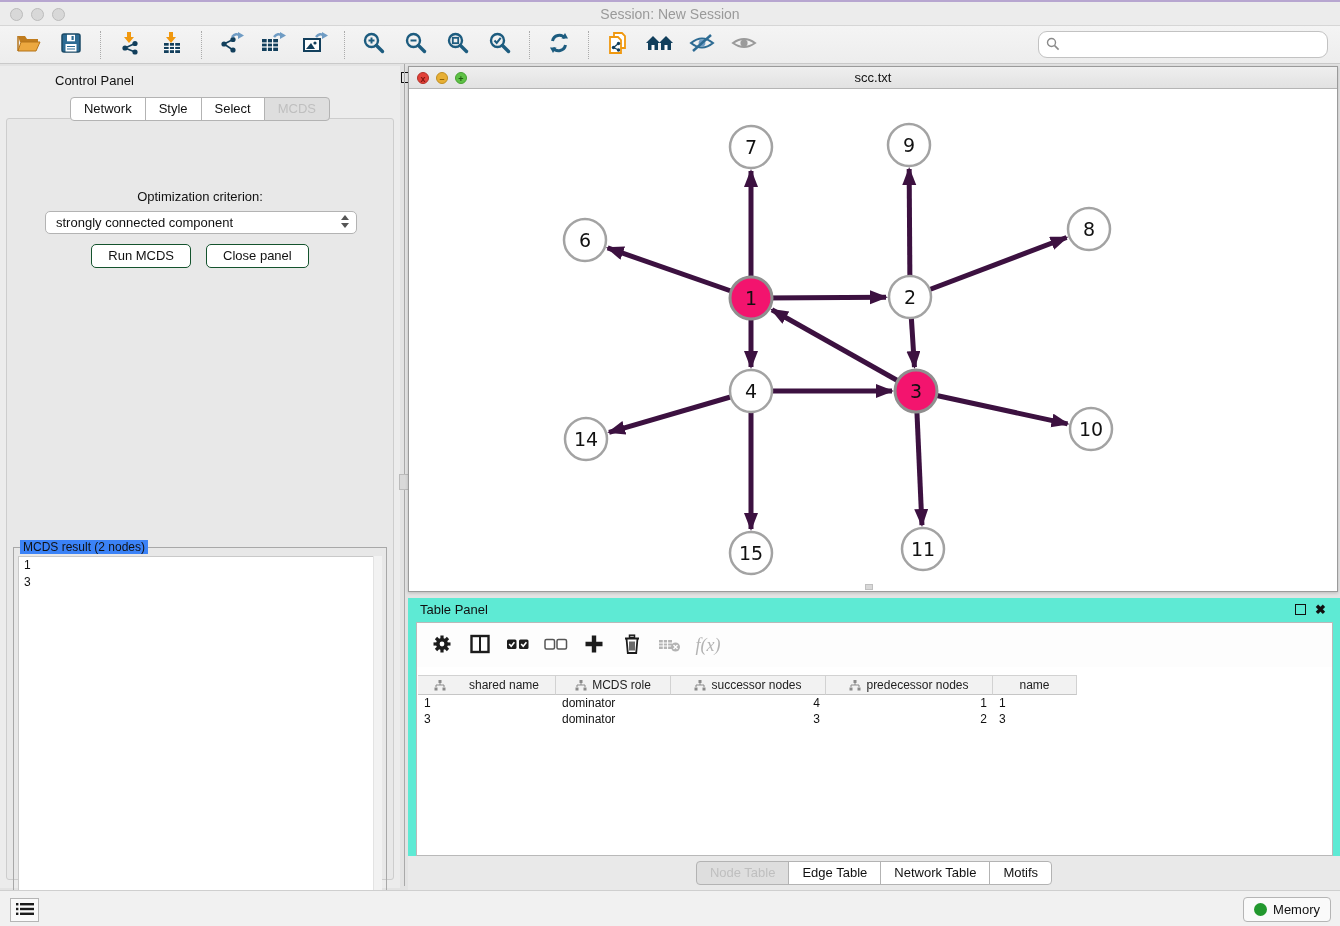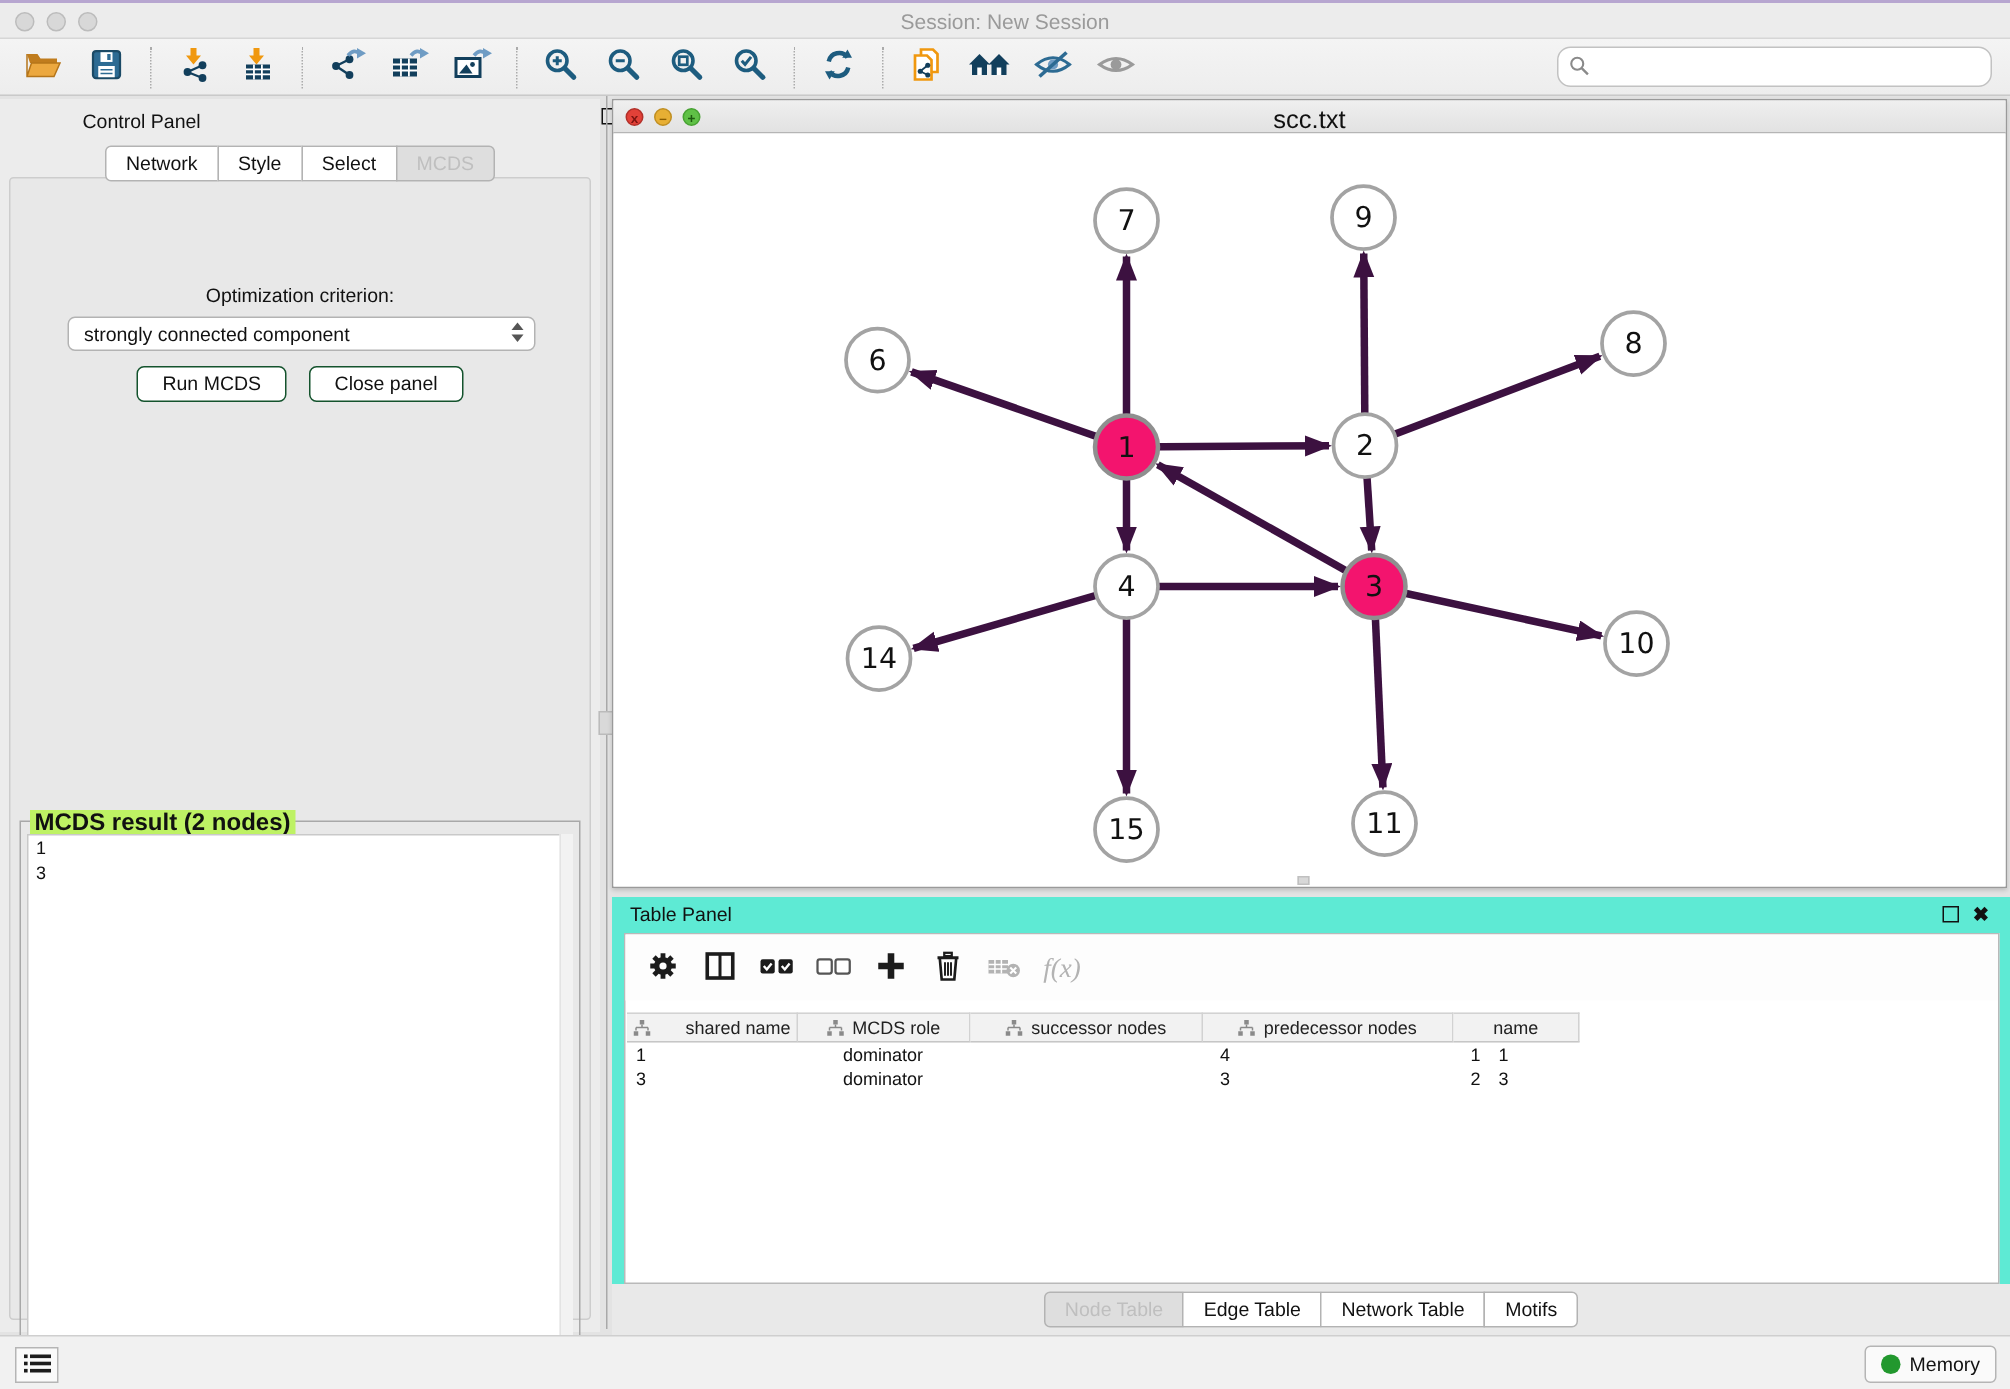--- a/index.html
+++ b/index.html
@@ -40,33 +40,33 @@
   .seg-tab.active { background:#dedede; color:#bfbfbf; }
   .cp-body { position:absolute; left:6px; top:52px; width:388px; height:762px; background:#e8e8e8; border:1px solid #cdcdcd; border-radius:3px; }
   .opt-label { position:absolute; left:0; width:100%; top:70px; text-align:center; font-size:13px; color:#111; }
   .mcds-select { position:absolute; left:38px; top:92px; width:312px; height:23px; background:#fff; border:1px solid #b3b3b3; border-radius:5px; display:flex; align-items:center; padding-left:10px; font-size:13px; color:#111; cursor:default; }
   .sel-arrows { position:absolute; right:7px; top:3px; display:flex; flex-direction:column; gap:3px; }
   .tri-up { width:0; height:0; border-left:4px solid transparent; border-right:4px solid transparent; border-bottom:5px solid #555; }
   .tri-dn { width:0; height:0; border-left:4px solid transparent; border-right:4px solid transparent; border-top:5px solid #555; }
   .cp-buttons { position:absolute; left:0; top:125px; width:100%; display:flex; justify-content:center; gap:15px; }
   .mac-btn { font-family:"Liberation Sans",sans-serif; font-size:13px; color:#111; background:#fff; border:1px solid #14532d; border-radius:5px; padding:3px 16px 4px; cursor:default; }
   .result-group { position:absolute; left:6px; top:428px; width:374px; height:377px; border:1px solid #a8a8a8; }
-  .result-legend { position:absolute; left:6px; top:-8px; background:#bef264; padding:0 3px; font-size:16px; color:#111;font-weight:bold; }
+  .result-legend { position:absolute; left:6px; top:-8px; background:#3b82f6; padding:0 3px; font-size:12px; color:#111; }
   .result-inner { position:absolute; left:4px; top:8px; right:4px; bottom:4px; background:#fff; border:1px solid #c9c9c9; overflow:hidden; }
   .result-scroll { position:absolute; right:0; top:0; width:9px; height:100%; background:#f2f2f2; border-left:1px solid #e3e3e3; }
   .result-line { font-size:12px; color:#111; padding:1px 0 1px 5px; line-height:15px; }
 
   
   .v-divider { position:absolute; left:404px; top:0; width:1px; height:822px; background:#a9a9a9; }
   .v-grip { position:absolute; left:399px; top:410px; width:10px; height:16px; background:#d9d9d9; border:1px solid #bbb; }
 
   
   .net-window { position:absolute; left:408px; top:2px; width:930px; height:526px; background:#fff; border:1px solid #9a9a9a; box-shadow:0 1px 3px rgba(0,0,0,.18); }
   .nw-titlebar { position:absolute; left:0; top:0; width:100%; height:22px; background:linear-gradient(#efefef,#e2e2e2); border-bottom:1px solid #b5b5b5; }
-  .nw-title { position:absolute; left:0; right:0; top:3px; text-align:center; font-size:17px; color:#111; }
+  .nw-title { position:absolute; left:0; right:0; top:3px; text-align:center; font-size:13px; color:#111; }
   .nw-lights { position:absolute; left:8px; top:5px; display:flex; gap:7px; }
   .nw-light { width:12px; height:12px; border-radius:50%; font-size:9px; font-weight:bold; text-align:center; line-height:12px; cursor:default; }
   .nw-red { background:#e24138; border:1px solid #b23029; color:#7d1410; }
   .nw-yellow { background:#e7af34; border:1px solid #c08f22; color:#8a5d00; }
   .nw-green { background:#5fc146; border:1px solid #47a232; color:#1d5c10; }
   .nw-canvas { position:absolute; left:0; top:22px; width:928px; height:502px; background:#fff; }
   .nw-grip { position:absolute; left:456px; bottom:1px; width:8px; height:6px; background:#d8d8d8; border:1px solid #c0c0c0; }
 
   
   .table-panel { position:absolute; left:408px; top:534px; width:932px; height:292px; background:#5eead4; }
@@ -477,21 +477,21 @@
                   <line x1="10.6" y1="7" x2="10.6" y2="16" stroke="#fff" stroke-width="1"></line>
                   <circle cx="18.5" cy="14" r="4.5" fill="#b3b3b3"></circle>
                   <path d="M16.5 12 l4 4 M20.5 12 l-4 4" stroke="#fff" stroke-width="1.4"></path>
                 </svg></span>
           </button>
           <button class="tp-btn">
             <span class="fx-label">f(x)</span>
           </button>
         </div>
         <div class="grid-header">
-            <div class="col-h" style="width: 114px; gap: 23px;">
+            <div class="col-h" style="width: 138px; gap: 23px;">
               <span style="display: flex;">
                 <svg width="12" height="11" viewBox="0 0 12 11">
                   <rect x="4.5" y="0" width="3" height="3" fill="#8a8a8a"></rect>
                   <path d="M6 3 v2 M2 5 h8 M2 5 v2 M10 5 v2" stroke="#8a8a8a" stroke-width="1" fill="none"></path>
                   <rect x="0.5" y="7.5" width="3" height="3" fill="#8a8a8a"></rect>
                   <rect x="8.5" y="7.5" width="3" height="3" fill="#8a8a8a"></rect>
                 </svg>
               </span>
               <span>shared name</span>
             </div>

